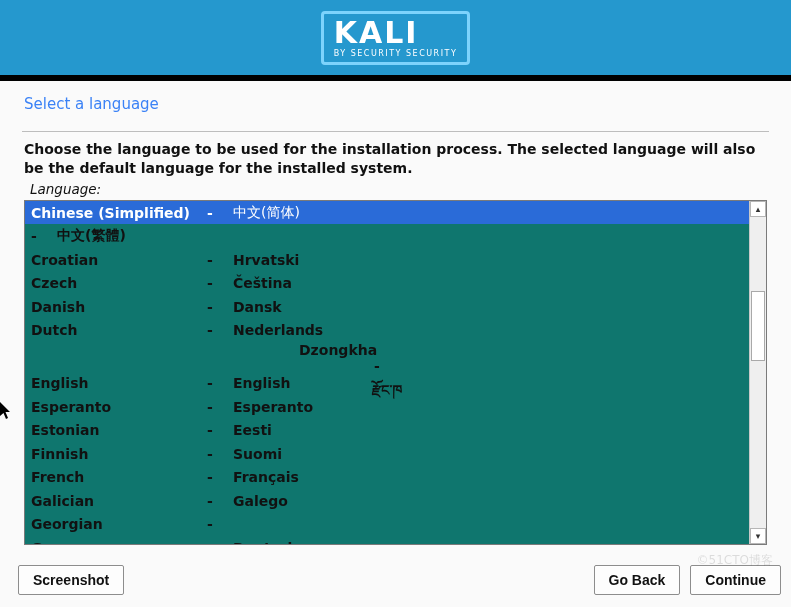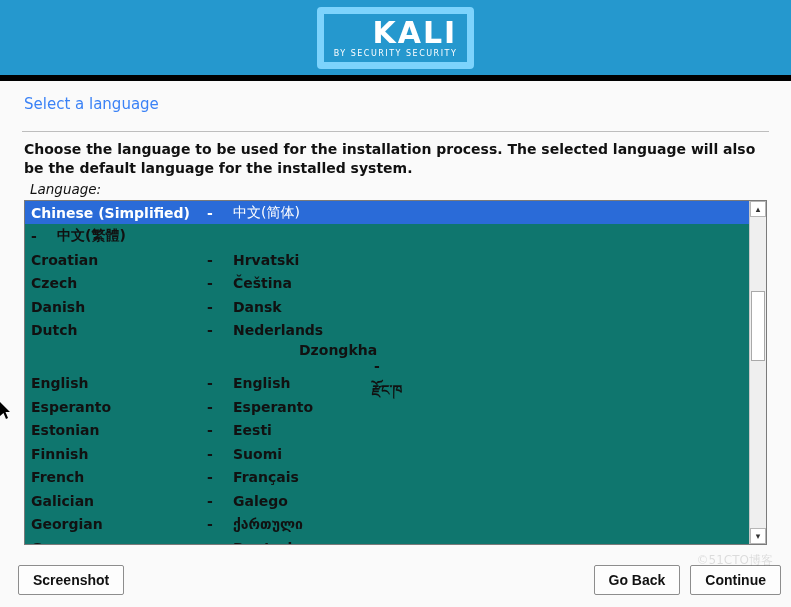--- a/index.html
+++ b/index.html
@@ -12,26 +12,26 @@
     position: relative;
   }
   .banner {
     height: 75px;
     background: #2598ce;
     display: flex;
     align-items: center;
     justify-content: center;
   }
   .logo-frame {
-    border: 7px solid #7dd3fc;
+    border: 3px solid #7dd3fc;
     border-radius: 4px;
     padding: 4px 10px 4px 10px;
     display: flex;
     flex-direction: column;
-    align-items: flex-end;
+    align-items: flex-start;
     line-height: 1;
   }
   .logo-text {
     color: #fff;
     font-weight: 700;
     font-size: 30px;
     letter-spacing: 2px;
   }
   .logo-sub {
     color: #fff;
@@ -208,21 +208,20 @@
             <span class="cell-native">Français</span>
           </div>
           <div class="row">
             <span class="cell-lang">Galician</span>
             <span class="cell-dash">-</span>
             <span class="cell-native">Galego</span>
           </div>
           <div class="row">
             <span class="cell-lang">Georgian</span>
             <span class="cell-dash">-</span>
-            <span class="cell-native">ქართული</span>
           </div>
           <div class="row">
             <span class="cell-lang">German</span>
             <span class="cell-dash">-</span>
             <span class="cell-native">Deutsch</span>
           </div>
         </div>
       <div class="scrollbar">
         <div class="sb-btn up">▴</div>
         <div class="sb-thumb"></div>

